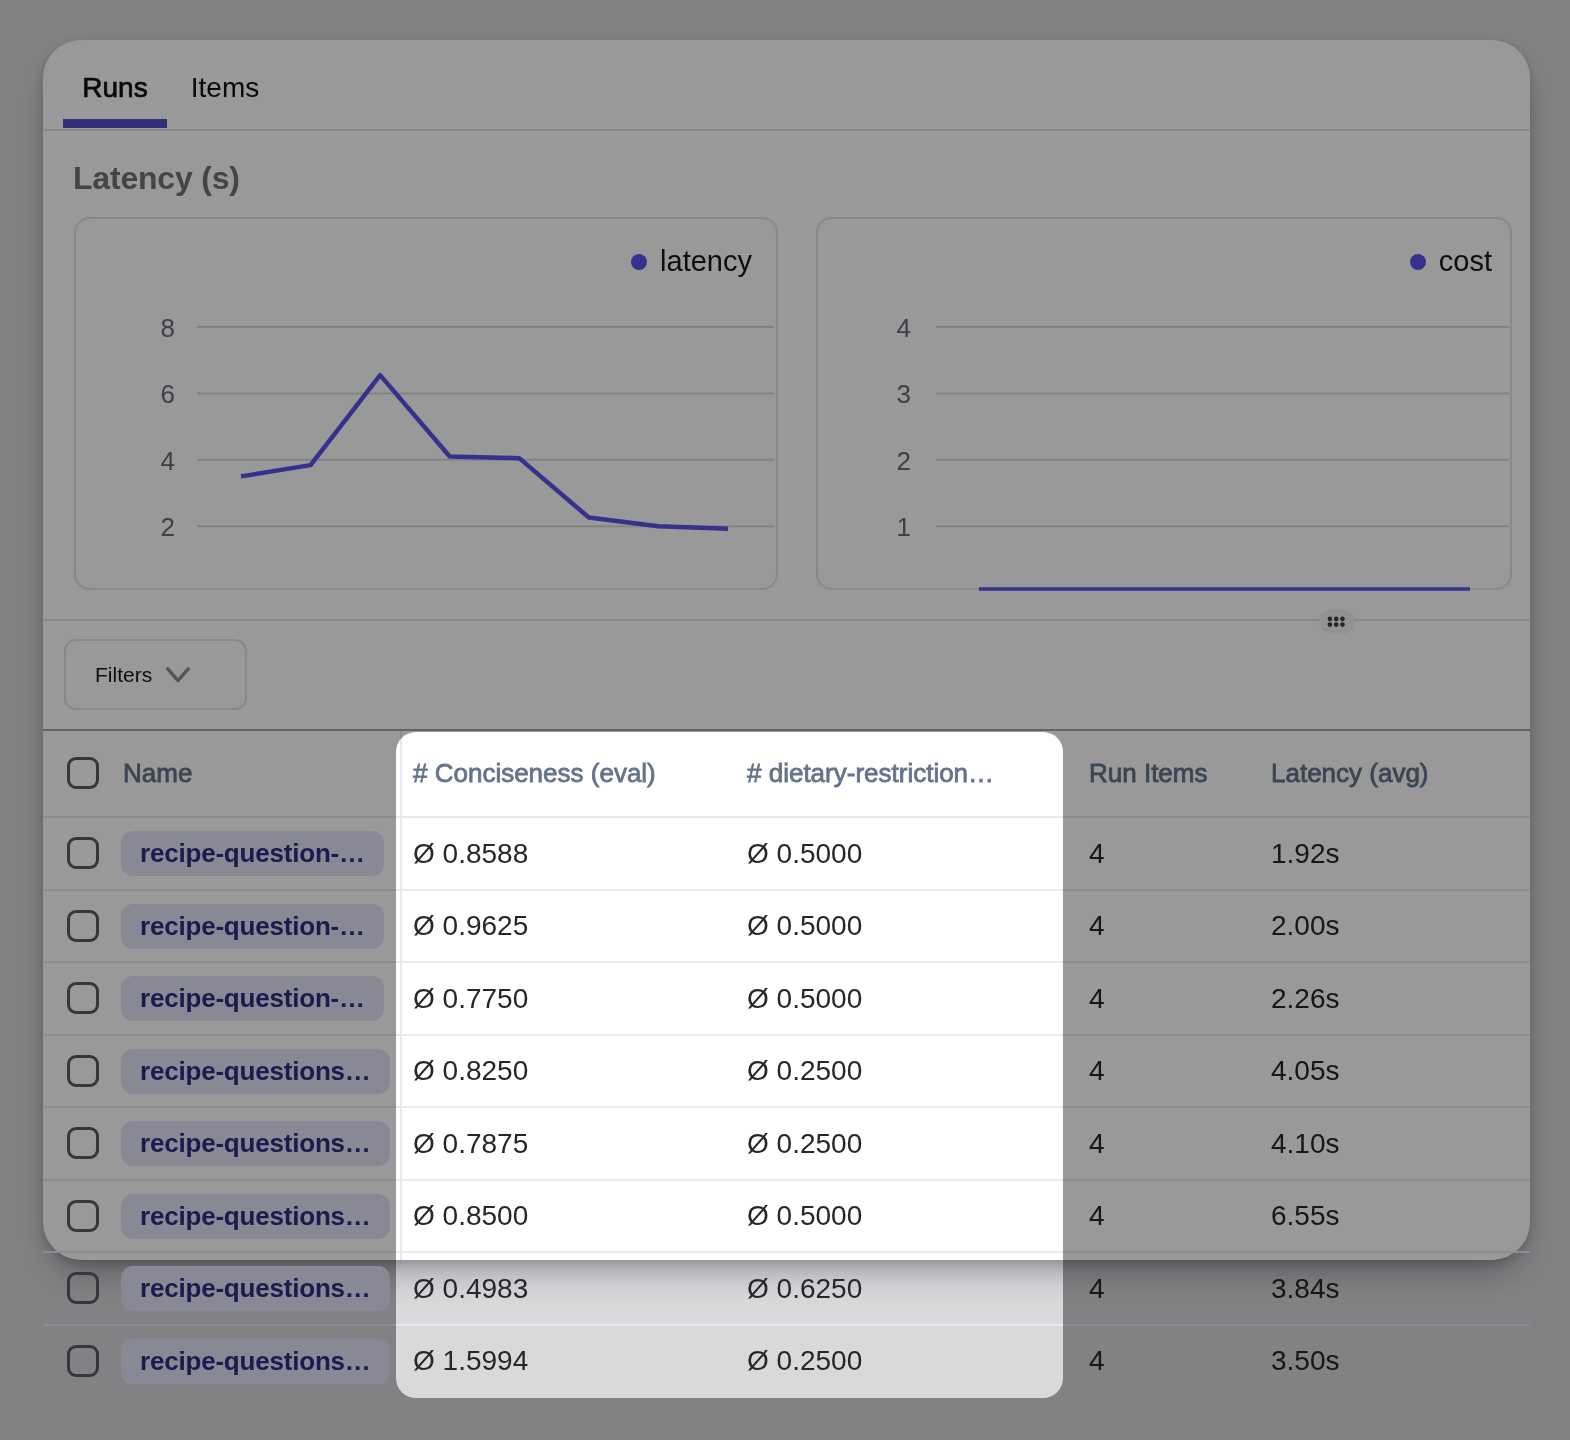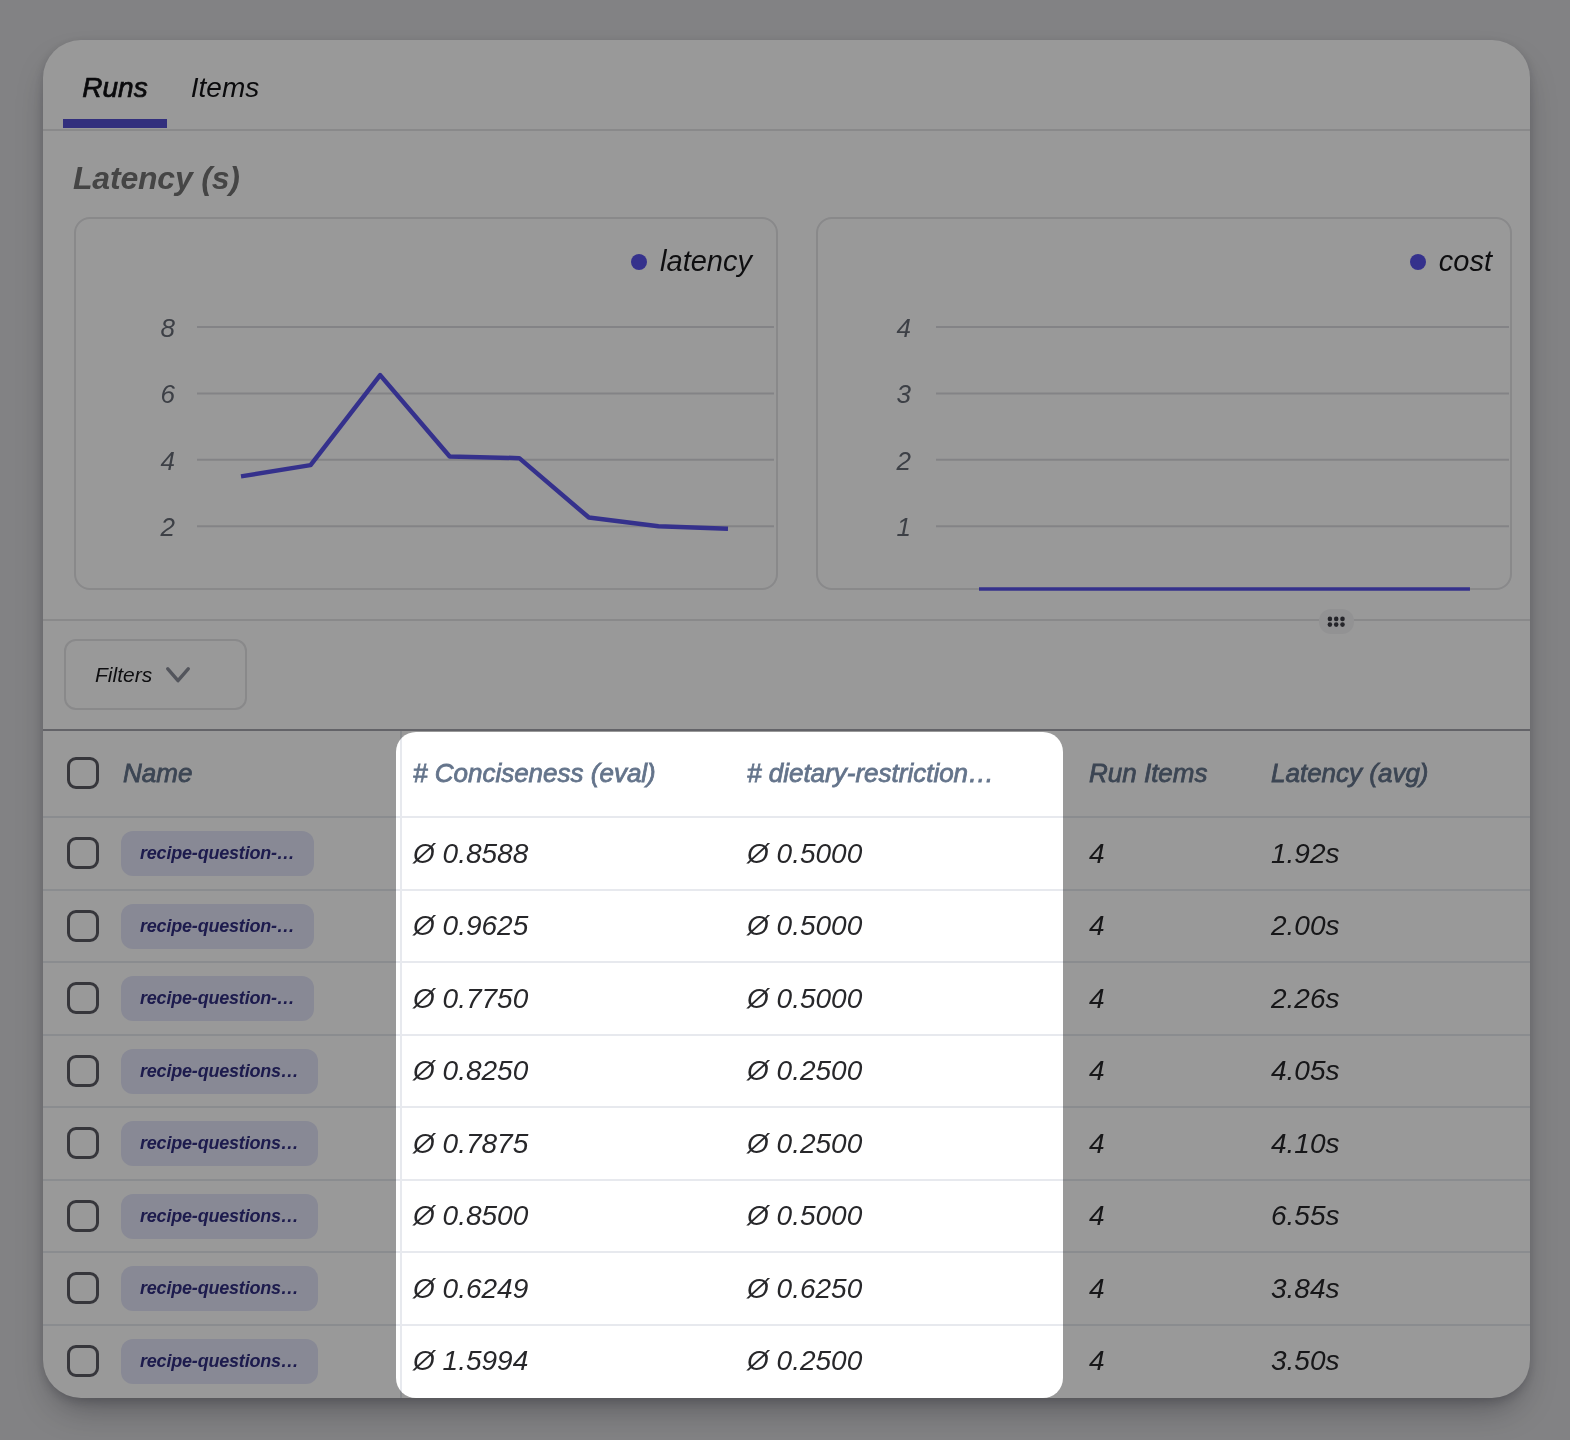--- a/index.html
+++ b/index.html
@@ -2,23 +2,23 @@
 <html><head>
 <meta charset="utf-8">
 <style>
   * { margin:0; padding:0; box-sizing:border-box; }
   html,body { width:1570px; height:1440px; overflow:hidden; }
   body { font-family:"Liberation Sans", sans-serif; background:#d9d9dc;
     -webkit-font-smoothing:antialiased; }
   #screen { position:relative; width:1570px; height:1440px; overflow:hidden;
     background:#d9d9dc; }
   
-  .card { position:absolute; left:43px; top:40px; width:1487px; height:1358px;
+  .card { position:absolute; left:43px; top:40px; width:1487px; height:1220px;
     background:#ffffff; border-radius:38px;
-    box-shadow:0 18px 34px -10px rgba(20,20,35,.38), 0 3px 10px rgba(20,20,35,.16);font-style:italic; }
+    box-shadow:0 18px 34px -10px rgba(20,20,35,.38), 0 3px 10px rgba(20,20,35,.16); }
   
   .tabs { position:absolute; left:0; top:0; right:0; height:89px; }
   .tab { position:absolute; top:0; height:96px; display:flex; align-items:center;
     justify-content:center; font-size:28px; color:#111114; cursor:pointer; }
   .tab-runs { left:20px; width:104px; font-weight:400; -webkit-text-stroke:0.7px currentColor; }
   .tab-items { left:124px; width:116px; font-weight:400; }
   .tab-underline { position:absolute; left:20px; top:79px; width:104px; height:9px;
     background:#544fd0; }
   .tabs-divider { position:absolute; left:0; top:89px; width:100%; height:2px;
     background:#e4e4e7; }
@@ -66,21 +66,21 @@
     border-radius:9px; background:transparent; cursor:pointer; }
   .thead .cb { top:26px; }
   .row .cb { top:19px; }
   .col-name { left:78px; }
   .col-conc { left:370px; }
   .col-diet { left:704px; }
   .col-runitems { left:1030px;margin-left:16px; }
   .col-latency { left:1228px; }
   .thead .col-name { left:80px; }
   .badge { display:inline-flex; align-items:center; height:45px; padding:0 19px;
-    background:#e3e5f8; border-radius:12px; font-size:18px; font-weight:600;
+    background:#e3e5f8; border-radius:12px; font-size:26px; font-weight:600;
     color:#312e81; letter-spacing:-0.2px; cursor:pointer; white-space:nowrap; }
   
   .spotlight { position:absolute; left:396px; top:732px; width:667px; height:666px;
     border-radius:20px; box-shadow:0 0 0 4000px rgba(0,0,0,0.4); pointer-events:none;
     z-index:50; }
 </style>
 </head>
 <body>
 
 <div id="screen">
@@ -223,21 +223,21 @@
           <div class="cell col-conc">Ø 0.8500</div>
           <div class="cell col-diet">Ø 0.5000</div>
           <div class="cell col-runitems">4</div>
           <div class="cell col-latency">6.55s</div>
         </div>
         <div class="row" style="top: 1211px;">
           <span class="cb"></span>
           <div class="cell col-name">
             <span class="badge">recipe-questions…</span>
           </div>
-          <div class="cell col-conc">Ø 0.6249</div>
+          <div class="cell col-conc">Ø 0.4983</div>
           <div class="cell col-diet">Ø 0.6250</div>
           <div class="cell col-runitems">4</div>
           <div class="cell col-latency">3.84s</div>
         </div>
         <div class="row" style="top: 1283.5px;">
           <span class="cb"></span>
           <div class="cell col-name">
             <span class="badge">recipe-questions…</span>
           </div>
           <div class="cell col-conc">Ø 1.5994</div>

